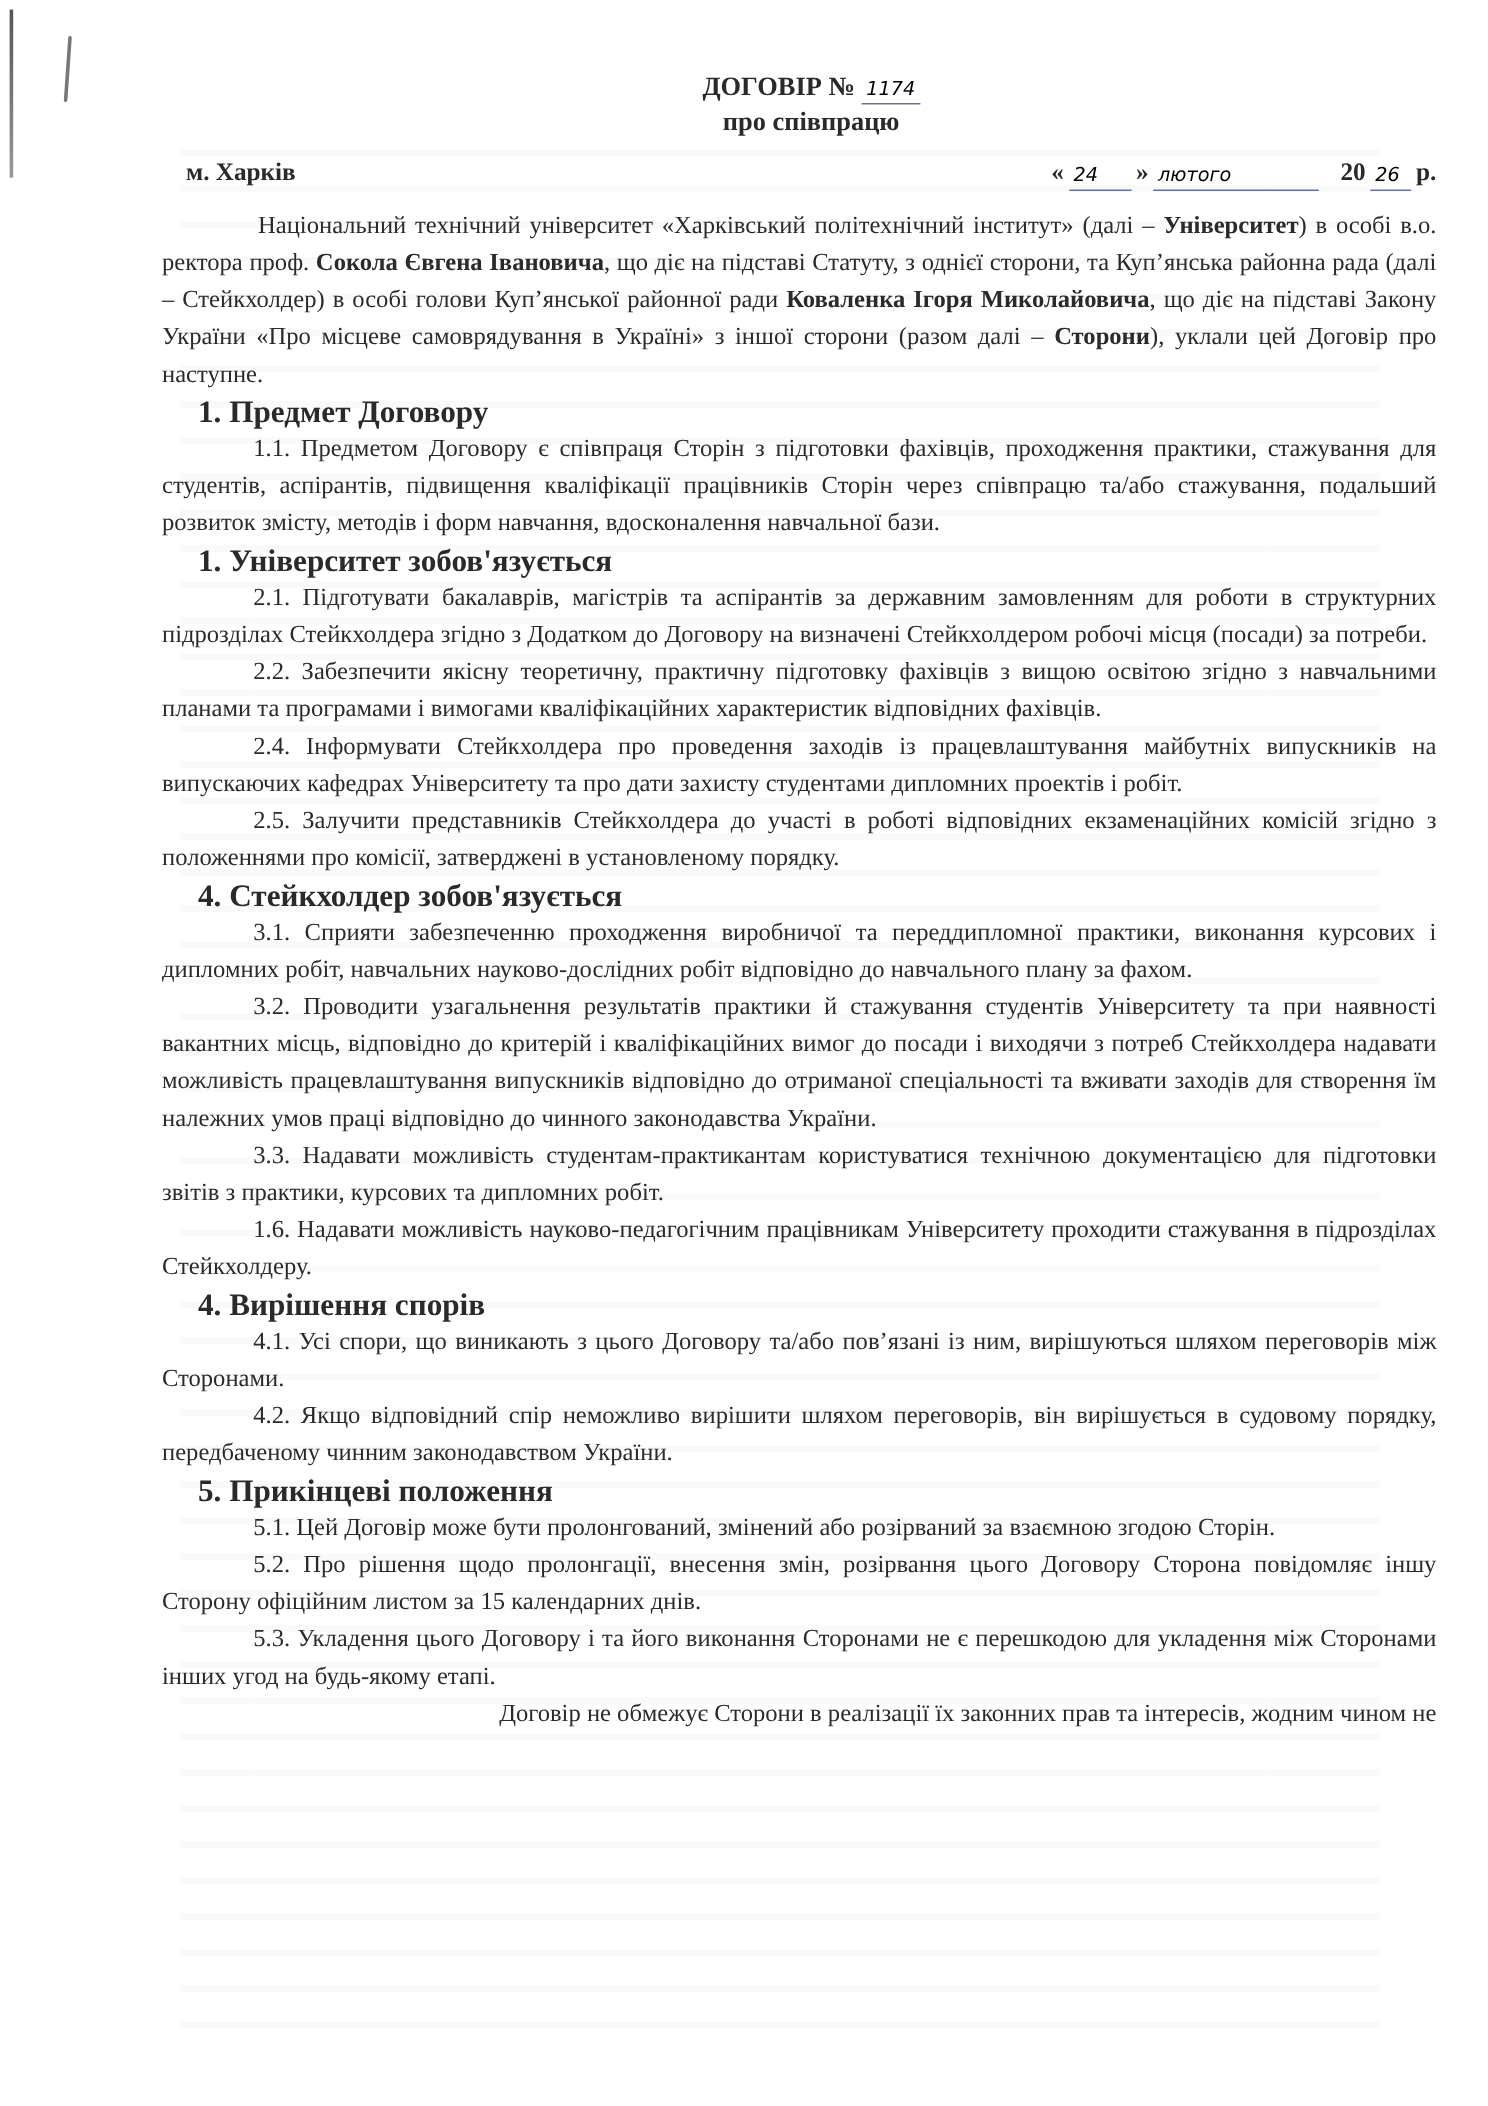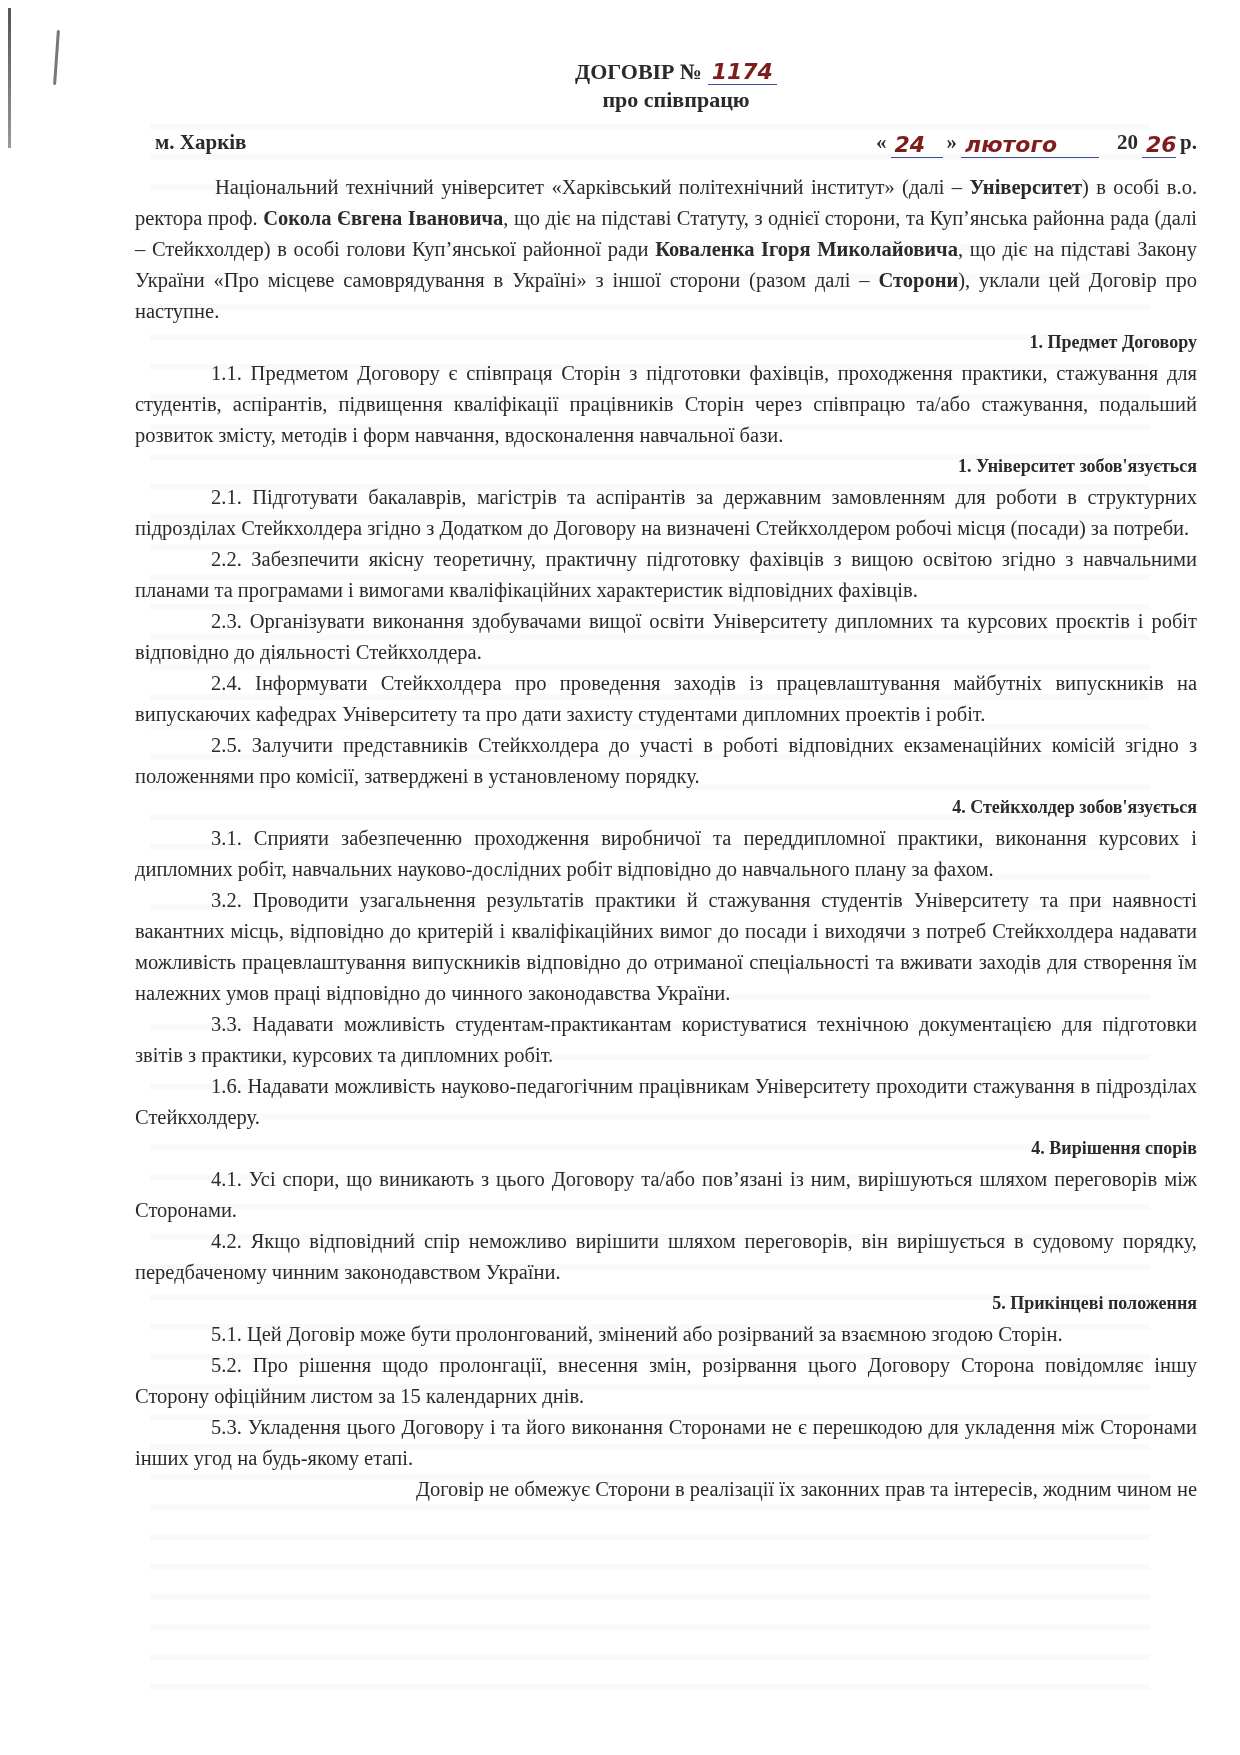--- a/index.html
+++ b/index.html
@@ -20,36 +20,36 @@
       position: absolute; left: 150px; top: 100px; width: 1000px; height: 1600px;
       background: repeating-linear-gradient(180deg, rgba(0,0,0,0) 0 24px, rgba(120,120,120,0.04) 24px 30px);
       pointer-events: none;
     }
     .page {
       position: absolute; left: 135px; top: 58px; width: 1062px;
       font-size: 20.5px; line-height: 31px;
     }
     .title-block { text-align: center; font-weight: bold; font-size: 22px; line-height: 28px; margin-left: 20px; }
     .hw {
-      font-family: "DejaVu Sans", sans-serif; font-style: italic; font-weight: bold;
-      color: #7f1d1d; font-size: 22px; border-bottom: 1.5px solid #3a4fa0;
+      font-family: "DejaVu Sans", sans-serif; font-style: italic; font-weight: normal;
+      color: #000000; font-size: 16px; border-bottom: 1.5px solid #3a4fa0;
       display: inline-block; line-height: 24px; padding: 0 4px;
     }
     .place-row {
       display: flex; justify-content: space-between; align-items: flex-end;
       font-weight: bold; font-size: 21px; margin-top: 8px; height: 36px; margin-left: 20px;
     }
     .date-row { display: flex; align-items: flex-end; gap: 4px; }
     .date-row .hw.day { width: 44px; }
     .date-row .hw.month { width: 130px; }
     .date-row .hw.yr { width: 26px; }
     p { margin: 0; text-align: justify; text-indent: 76px; }
     p.first { margin-top: 14px; text-indent: 80px; }
     h2 {
-      margin: 0; font-size: 18px; text-align: right; font-weight: bold; line-height: 31px;
+      margin: 0; font-size: 26px; text-align: left; font-weight: bold; line-height: 31px;
       padding-left: 30px;
     }
     b { font-weight: bold; }
   </style>
 </head>
 <body>
 
 <div class="scan-edge"></div>
 <div class="margin-mark"></div>
 <div class="ghost"></div>
@@ -80,21 +80,20 @@
 
   <div>
     <h2>1. Предмет Договору</h2>
     <p>1.1. Предметом Договору є співпраця Сторін з підготовки фахівців, проходження практики, стажування для студентів, аспірантів, підвищення кваліфікації працівників Сторін через співпрацю та/або стажування, подальший розвиток змісту, методів і форм навчання, вдосконалення навчальної бази.</p>
   </div>
 
   <div>
     <h2>1. Університет зобов'язується</h2>
     <p>2.1. Підготувати бакалаврів, магістрів та аспірантів за державним замовленням для роботи в структурних підрозділах Стейкхолдера згідно з Додатком до Договору на визначені Стейкхолдером робочі місця (посади) за потреби.</p>
     <p>2.2. Забезпечити якісну теоретичну, практичну підготовку фахівців з вищою освітою згідно з навчальними планами та програмами і вимогами кваліфікаційних характеристик відповідних фахівців.</p>
-    <p>2.3. Організувати виконання здобувачами вищої освіти Університету дипломних та курсових проєктів і робіт відповідно до діяльності Стейкхолдера.</p>
     <p>2.4. Інформувати Стейкхолдера про проведення заходів із працевлаштування майбутніх випускників на випускаючих кафедрах Університету та про дати захисту студентами дипломних проектів і робіт.</p>
     <p>2.5. Залучити представників Стейкхолдера до участі в роботі відповідних екзаменаційних комісій згідно з положеннями про комісії, затверджені в установленому порядку.</p>
   </div>
 
   <div>
     <h2>4. Стейкхолдер зобов'язується</h2>
     <p>3.1. Сприяти забезпеченню проходження виробничої та переддипломної практики, виконання курсових і дипломних робіт, навчальних науково-дослідних робіт відповідно до навчального плану за фахом.</p>
     <p>3.2. Проводити узагальнення результатів практики й стажування студентів Університету та при наявності вакантних місць, відповідно до критерій і кваліфікаційних вимог до посади і виходячи з потреб Стейкхолдера надавати можливість працевлаштування випускників відповідно до отриманої спеціальності та вживати заходів для створення їм належних умов праці відповідно до чинного законодавства України.</p>
     <p>3.3. Надавати можливість студентам-практикантам користуватися технічною документацією для підготовки звітів з практики, курсових та дипломних робіт.</p>
     <p>1.6. Надавати можливість науково-педагогічним працівникам Університету проходити стажування в підрозділах Стейкхолдеру.</p>

